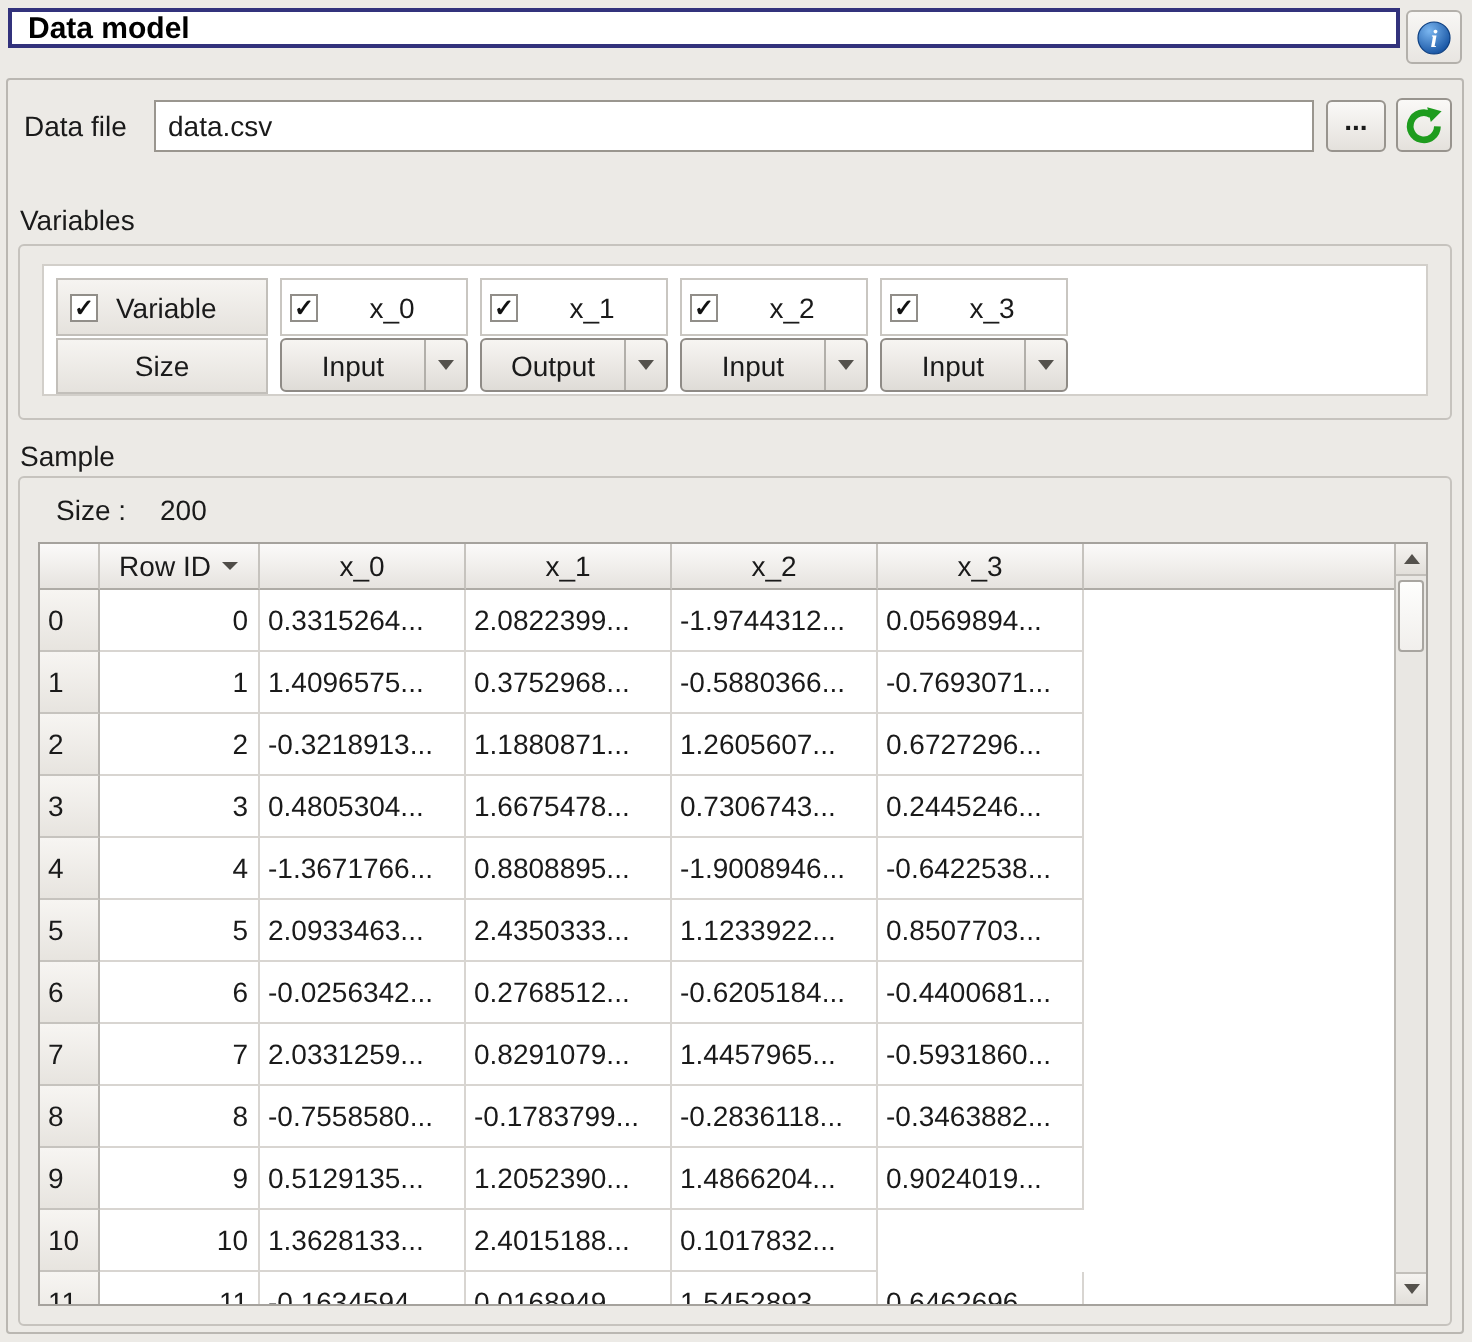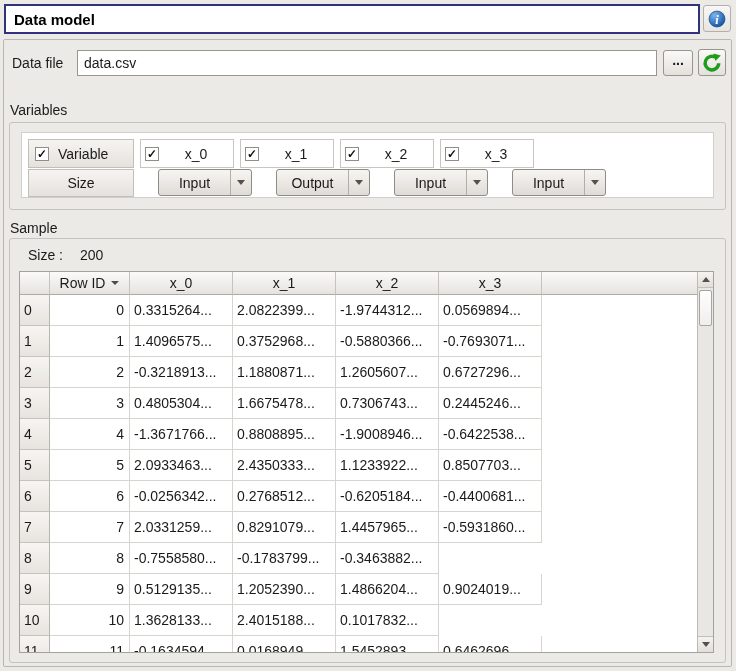--- a/index.html
+++ b/index.html
@@ -9,21 +9,21 @@
     font-family:"Liberation Sans", sans-serif;
     font-size:14px;
     color:#1a1a1a;
     overflow:hidden;
   }
   button, input { font-family:inherit; font-size:inherit; color:inherit; }
   .window { position:relative; width:736px; height:671px; }
 
   
   .title-box {
-    position:absolute; left:4px; top:4px; width:696px; height:30px;
+    position:absolute; left:4px; top:4px; width:696px; height:20px;
     background:#ffffff; border:2px solid #32327C;
     display:flex; align-items:center; padding-left:8px;
     font-weight:bold; font-size:15px; color:#000;
   }
   .info-btn {
     position:absolute; left:703px; top:5px; width:28px; height:27px;
     background:linear-gradient(#F8F7F5,#E8E5E1);
     border:1px solid #B3B0AB; border-radius:3px;
     display:flex; align-items:center; justify-content:center; cursor:pointer;
   }
@@ -84,21 +84,21 @@
   .var-cell .var-label { flex:1; text-align:center; }
   .checkbox {
     width:14px; height:14px; background:#fff; border:1px solid #918E89;
     display:flex; align-items:center; justify-content:center;
     font-size:12px; font-weight:bold; color:#111; flex:none;
   }
   .combo {
     width:94px; height:27px;
     background:linear-gradient(#F7F5F2,#DFDCD7);
     border:1px solid #8F8B86; border-radius:3px;
-    display:flex; align-items:center; cursor:pointer;margin-left:18px;
+    display:flex; align-items:center; cursor:pointer;
   }
   .combo-text { flex:1; text-align:center; }
   .combo-arrow-box {
     width:21px; align-self:stretch; border-left:1px solid #B2AFAA;
     display:flex; align-items:center; justify-content:center;
   }
   .tri-down {
     width:0; height:0;
     border-left:4px solid transparent; border-right:4px solid transparent;
     border-top:5px solid #54514C;
@@ -357,20 +357,21 @@
           <div class="td td-x">0.8291079...</div>
           <div class="td td-x">1.4457965...</div>
           <div class="td td-x">-0.5931860...</div>
           <div class="td td-fill"></div>
         </div>
         <div class="tr">
           <div class="rh">8</div>
           <div class="td td-rowid">8</div>
           <div class="td td-x">-0.7558580...</div>
           <div class="td td-x">-0.1783799...</div>
+          <div class="td td-x">-0.2836118...</div>
           <div class="td td-x">-0.3463882...</div>
           <div class="td td-fill"></div>
         </div>
         <div class="tr">
           <div class="rh">9</div>
           <div class="td td-rowid">9</div>
           <div class="td td-x">0.5129135...</div>
           <div class="td td-x">1.2052390...</div>
           <div class="td td-x">1.4866204...</div>
           <div class="td td-x">0.9024019...</div>

